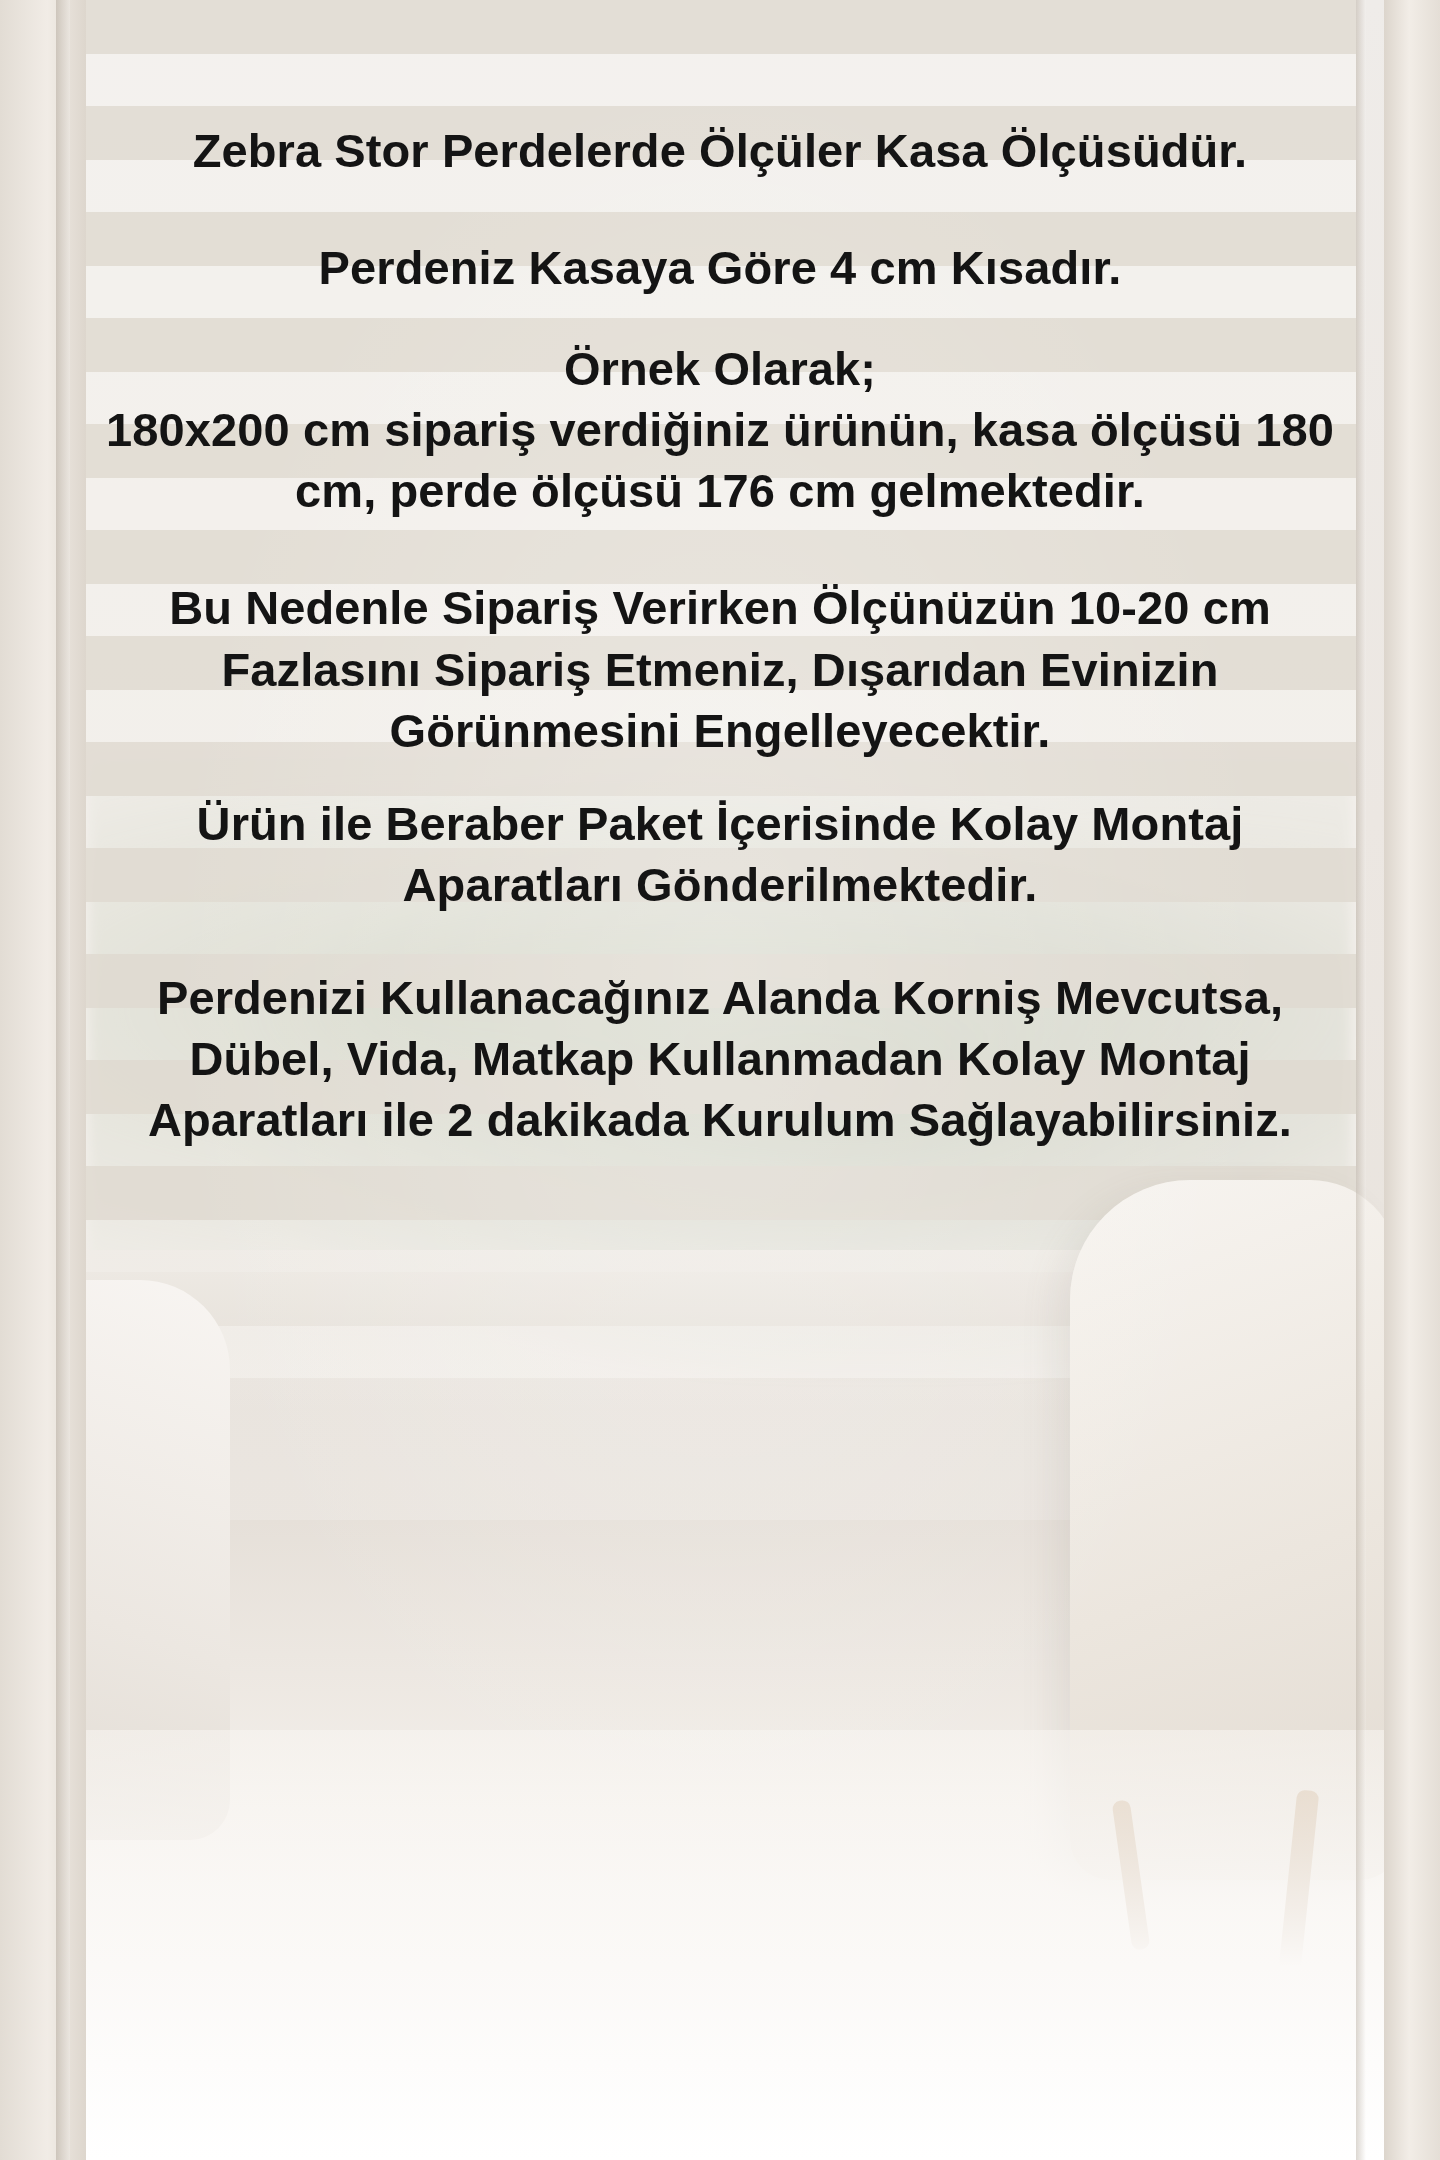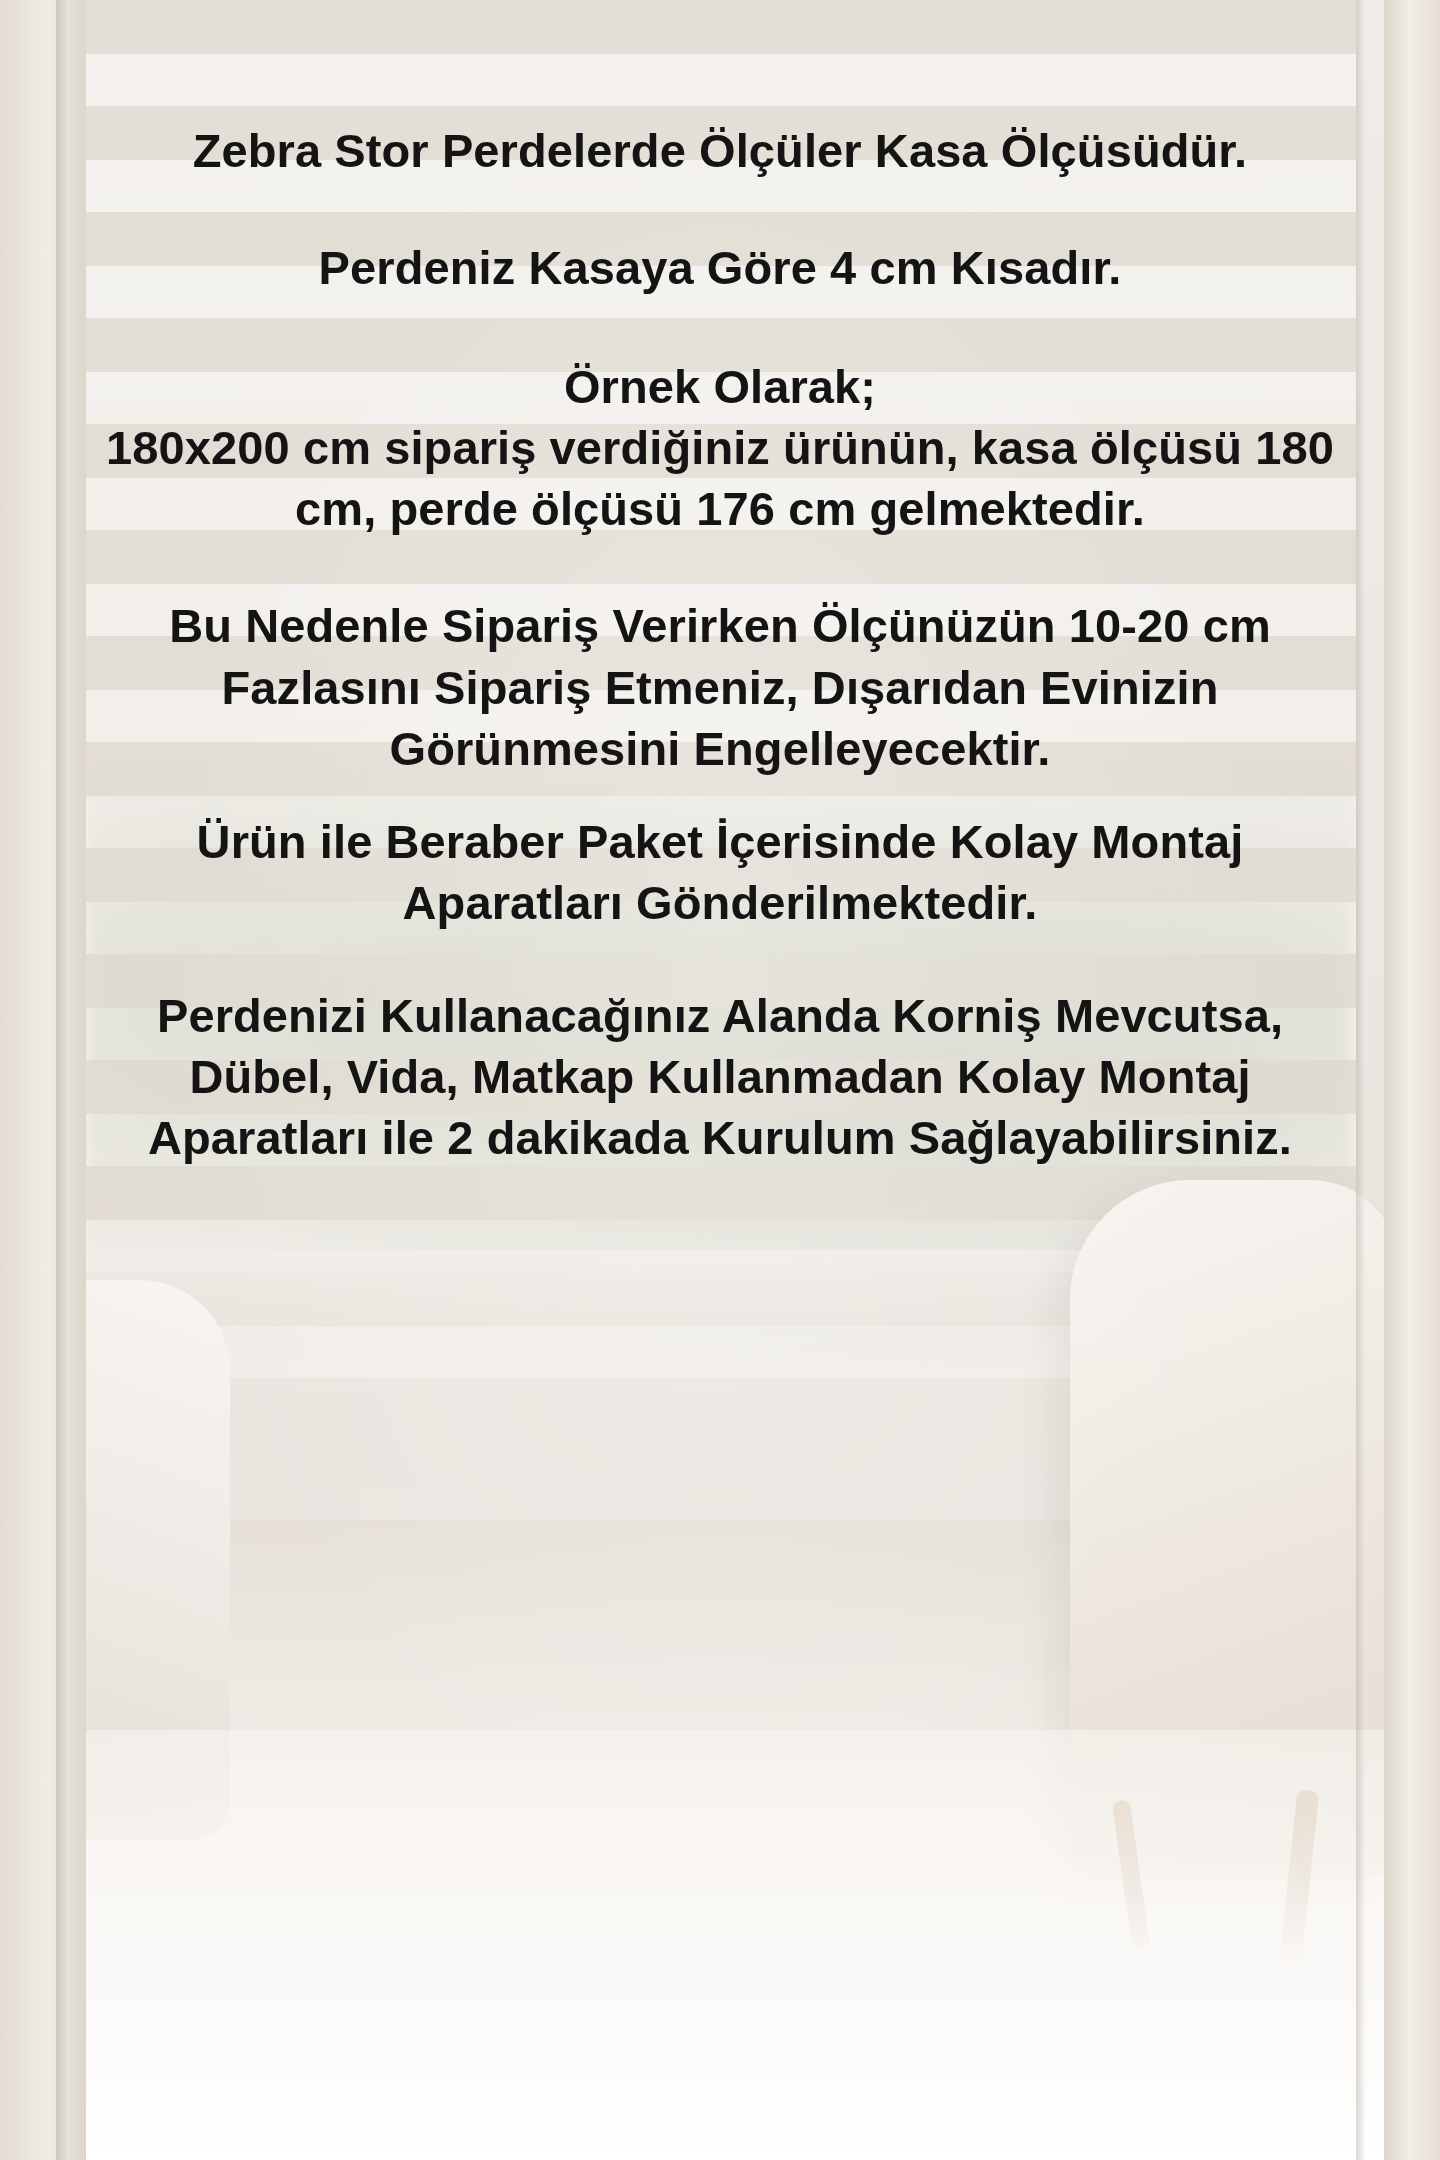--- a/index.html
+++ b/index.html
@@ -195,21 +195,21 @@
     font-size: 47px;
     line-height: 1.30;
     letter-spacing: 0.1px;
     text-rendering: optimizeLegibility;
   }
   .para {
     margin: 0 0 46px 0;
     white-space: pre-line;
   }
   .para.p1 { margin-bottom: 56px; }
-  .para.p2 { margin-bottom: 58px; }
+  .para.p2 { margin-bottom: 40px; }
   .para.p3 { margin-bottom: 56px; margin-top: 24px; }
   .para.p4 { margin-bottom: 32px; }
   .para.p5 { margin-bottom: 52px; }
   .para.p6 { margin-bottom: 9px; }
 </style>
 </head>
 <body>
 
 <div class="scene">
 

